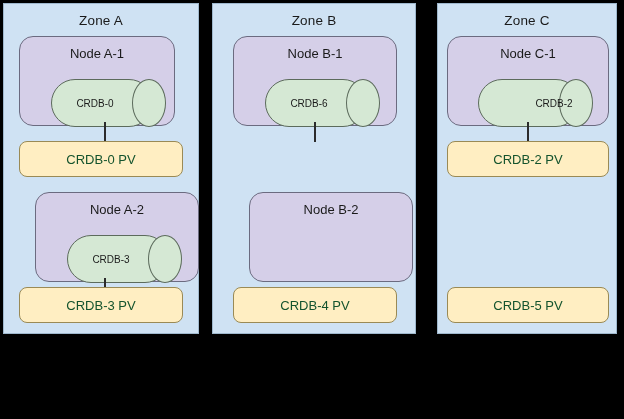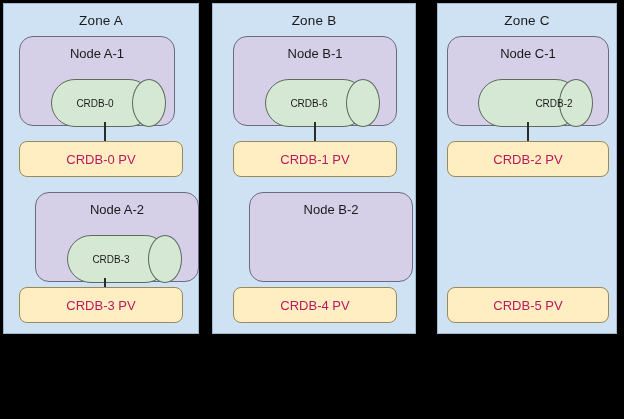--- a/index.html
+++ b/index.html
@@ -106,21 +106,21 @@
     box-sizing: border-box;
   }
   .pv-label {
     position: absolute;
     top: 50%;
     left: 0;
     width: 100%;
     transform: translateY(-50%);
     text-align: center;
     font-size: 13px;
-    color: #be185d;
+    color: #14532d;
   }
 
   .connector {
     position: absolute;
     width: 2px;
     background: #2b2b2b;
   }
 </style>
 </head>
 <body>
@@ -162,23 +162,20 @@
 
     <div class="node" style="left:20px; top:32px; width:164px; height:90px;">
       <div class="node-title">Node B-1</div>
       <div class="cylinder" style="left:31px; top:42px; width:115px;">
         <div class="cyl-body" style="width:102px;"></div>
         <div class="cyl-cap" style="left:81px;"></div>
         <div class="cyl-label" style="left:0; width:88px;">CRDB-6</div>
       </div>
     </div>
     <div class="connector" style="left:101px; top:118px; height:20px;"></div>
-    <div class="pv" style="left:20px; top:137px; width:164px;">
-      <div class="pv-label">CRDB-1 PV</div>
-    </div>
 
     <div class="node" style="left:36px; top:188px; width:164px; height:90px;">
       <div class="node-title">Node B-2</div>
     </div>
     <div class="pv" style="left:20px; top:283px; width:164px;">
       <div class="pv-label">CRDB-4 PV</div>
     </div>
   </div>
 
   <div class="zone" id="zone-c">

